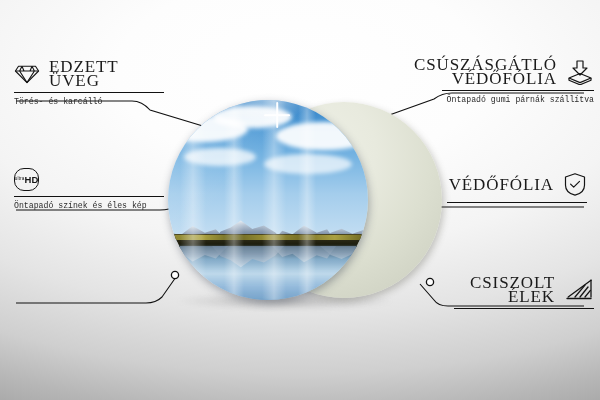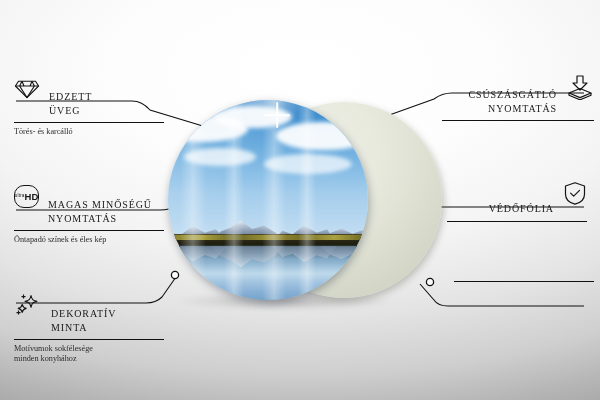--- a/index.html
+++ b/index.html
@@ -170,36 +170,35 @@
   
   .callout { position: absolute; }
   .callout .head {
     display: flex;
     align-items: center;
     gap: 9px;
   }
   .callout.right .head { justify-content: flex-end; }
   .title {
     font-family: "Liberation Serif", serif;
-    font-size: 10px;
+    font-size: 17px;
     letter-spacing: 0.9px;
     line-height: 13.5px;
     color: #1a1a1a;
     white-space: pre-line;
     font-weight: 400;
-    margin-top: 30px;
   }
   .callout.right .title { text-align: right; }
   .rule {
     height: 1px;
     background: #111;
     margin-top: 5px;
   }
   .sub {
-    font-family: Liberation Serif, serif;
+    font-family: Liberation Mono, monospace;
     font-size: 8.2px;
     line-height: 10px;
     color: #2c2c2c;
     margin-top: 4px;
     white-space: pre-line;
   }
   .callout.right .sub { text-align: right; }
 
   .icon { flex: 0 0 auto; display: block; }
   .hdbox {
@@ -310,69 +309,66 @@
     <div class="rule"></div>
     <div class="sub">Törés- és karcálló</div>
   </div>
 
   <div class="callout left" id="c-magas">
     <div class="head">
       <div class="hdbox icon">
         <span class="u">ultra</span>
         <span class="h">HD</span>
       </div>
-      <div class="title">MAGAS MINŐSÉGŰ
-NYOMTATÁS</div>
     </div>
     <div class="rule"></div>
     <div class="sub">Öntapadó színek és éles kép</div>
   </div>
 
-  <div class="callout left" id="c-dekor">
-    <div class="head">
-      <svg class="icon" width="28" height="26" viewBox="0 0 28 26">
-        <g fill="none" stroke="#141414" stroke-width="1.1" stroke-linejoin="round">
-          <path d="M17 2.5c.9 4 1.9 5 5.9 5.9-4 .9-5 1.9-5.9 5.9-.9-4-1.9-5-5.9-5.9 4-.9 5-1.9 5.9-5.9z"></path>
-          <path d="M8.2 11.4c.6 2.7 1.3 3.4 4 4-2.7.6-3.4 1.3-4 4-.6-2.7-1.3-3.4-4-4 2.7-.6 3.4-1.3 4-4z"></path>
-          <path d="M9.5 1.6v4M7.5 3.6h4M4.5 17.6v4M2.5 19.6h4"></path>
-        </g>
-      </svg>
-      <div class="title">DEKORATÍV
-MINTA</div>
-    </div>
-    <div class="rule"></div>
-    <div class="sub">Motívumok sokfélesége
-minden konyhához</div>
-  </div>
 
   <div class="callout right" id="c-csuszas">
     <div class="head">
       <div class="title">CSÚSZÁSGÁTLÓ
-NYOMTATÁS</div>
+VÉDŐFÓLIA</div>
       <svg class="icon" width="28" height="26" viewBox="0 0 28 26">
         <g fill="none" stroke="#141414" stroke-width="1.2" stroke-linejoin="round">
           <path d="M11 2h6v7h4l-7 7-7-7h4z"></path>
           <path d="M14 14.5 25 19l-11 4.6L3 19z"></path>
           <path d="M3 19v2.2l11 4.6 11-4.6V19"></path>
         </g>
       </svg>
     </div>
     <div class="rule"></div>
+    <div class="sub">Öntapadó gumi párnák szállítva</div>
   </div>
 
   <div class="callout right" id="c-vedo">
     <div class="head">
       <div class="title">VÉDŐFÓLIA</div>
       <svg class="icon" width="24" height="25" viewBox="0 0 24 25">
         <g fill="none" stroke="#141414" stroke-width="1.2" stroke-linejoin="round" stroke-linecap="round">
           <path d="M12 1.8 21.5 5v8.2c0 5.2-4.1 8.6-9.5 10-5.4-1.4-9.5-4.8-9.5-10V5z"></path>
           <path d="m7.6 12.1 3.1 3.1 5.8-5.8"></path>
         </g>
       </svg>
     </div>
     <div class="rule"></div>
   </div>
 
   <div class="callout right" id="c-csiszolt">
+    <div class="head">
+      <div class="title">CSISZOLT
+ÉLEK</div>
+      <svg class="icon" width="30" height="24" viewBox="0 0 30 24">
+        <g stroke="#141414" stroke-width="1.3" fill="none" stroke-linecap="round">
+          <path d="M3 20.5h24"></path>
+          <path d="M27 2.2 4.2 19"></path>
+          <path d="M27 2.2 27 19"></path>
+          <path d="M11 19 21 7.2"></path>
+          <path d="M16 19 24 9"></path>
+          <path d="M21 19 26.4 12.4"></path>
+        </g>
+      </svg>
+    </div>
     <div class="rule"></div>
   </div>
 
 </div>
 
 </body></html>

